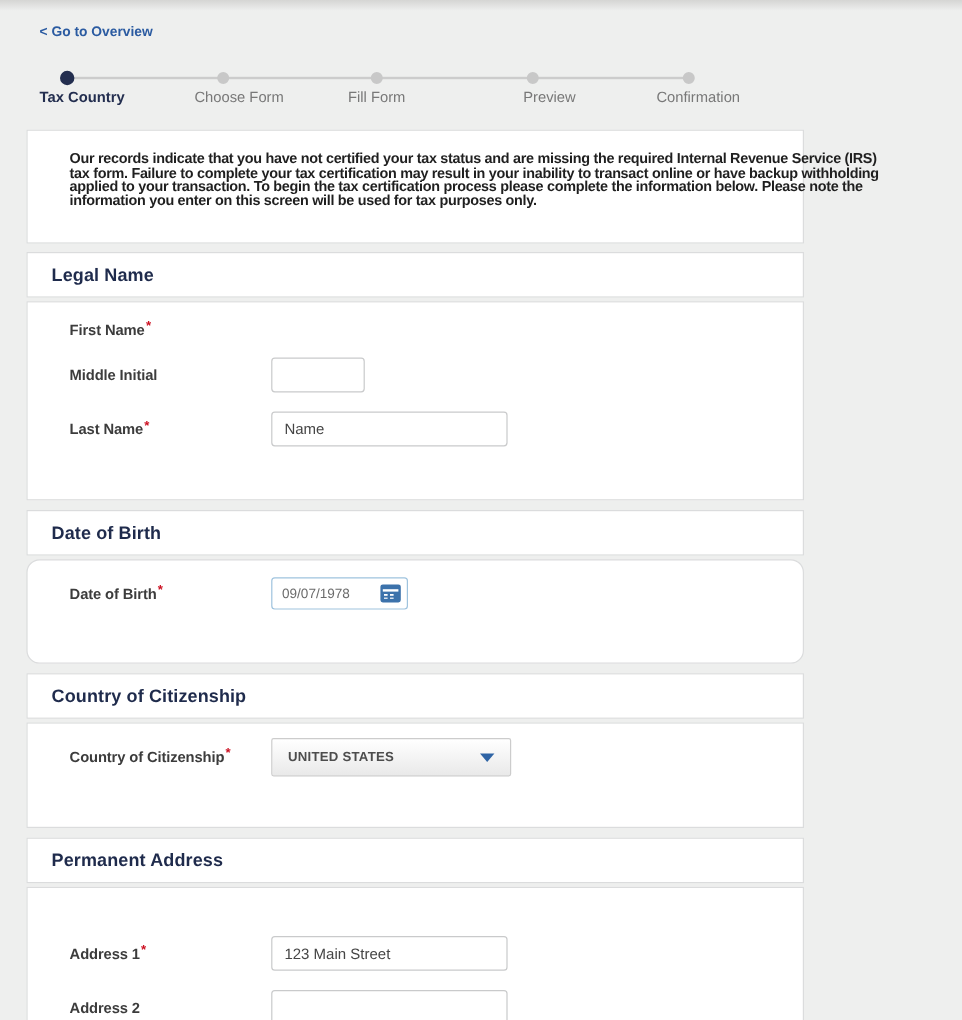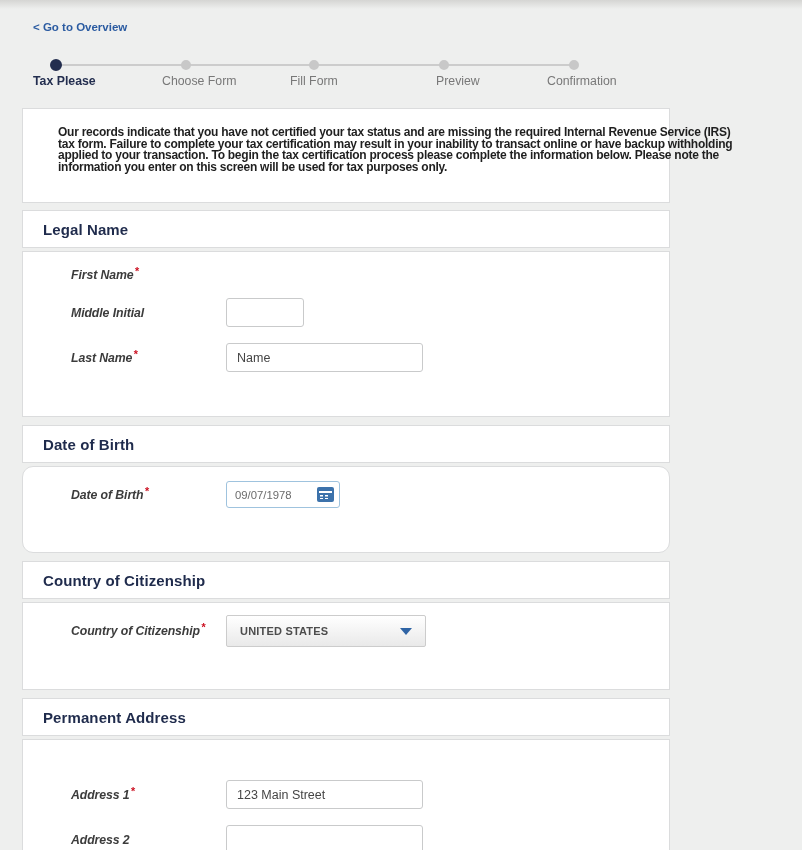--- a/index.html
+++ b/index.html
@@ -51,24 +51,23 @@
     font-size:12px; font-weight:bold; color:#1f1f1f;
     line-height:11.5px; letter-spacing:-0.25px;
   }
   .section-header { margin-top:7px; height:38px; display:flex; align-items:center; padding-left:20px; }
   .section-header h2 { font-size:15px; font-weight:bold; color:#1f2b4c; letter-spacing:0.1px;text-align:right; }
   .section-body { margin-top:3px; }
   
   .field-row { display:flex; align-items:center; margin-bottom:16px; }
   .field-row:last-child { margin-bottom:0; }
   .field-label {
-    width:203px; padding-left:48px;
+    width:203px; padding-left:35px;
     font-size:12.3px; font-weight:bold; color:#3c3c3c;
     letter-spacing:-0.1px;
-    font-style:italic;
   }
   .req { color:#cc1122; font-size:11px; position:relative; top:-4px; margin-left:1px; }
   .text-input {
     width:197px; height:29px;
     border:1px solid #c9cacb; border-radius:3px;
     padding:0 10px; font-family:"Liberation Sans", sans-serif;
     font-size:12.5px; color:#454545; background:#ffffff; outline:none;
   }
   .text-input.short { width:78px; }
   .body-legal   { padding:16px 0 44px 0; }
@@ -125,21 +124,21 @@
 <a class="back-link">&lt; Go to Overview</a>
 
 
 <div class="stepper">
   <div class="track"></div>
   <div class="step-circle active" style="left:56px"></div>
   <div class="step-circle" style="left:186px"></div>
   <div class="step-circle" style="left:314px"></div>
   <div class="step-circle" style="left:444px"></div>
   <div class="step-circle" style="left:574px"></div>
-  <div class="step-label active" style="left:33px">Tax Please</div>
+  <div class="step-label active" style="left:33px">Tax Country</div>
   <div class="step-label" style="left:162px">Choose Form</div>
   <div class="step-label" style="left:290px">Fill Form</div>
   <div class="step-label" style="left:436px">Preview</div>
   <div class="step-label" style="left:547px">Confirmation</div>
 </div>
 
 
 <div class="card notice-card">
   <p>Our records indicate that you have not certified your tax status and are missing the required Internal Revenue Service (IRS) tax form. Failure to complete your tax certification may result in your inability to transact online or have backup withholding applied to your transaction. To begin the tax certification process please complete the information below. Please note the information you enter on this screen will be used for tax purposes only.</p>
 </div>

